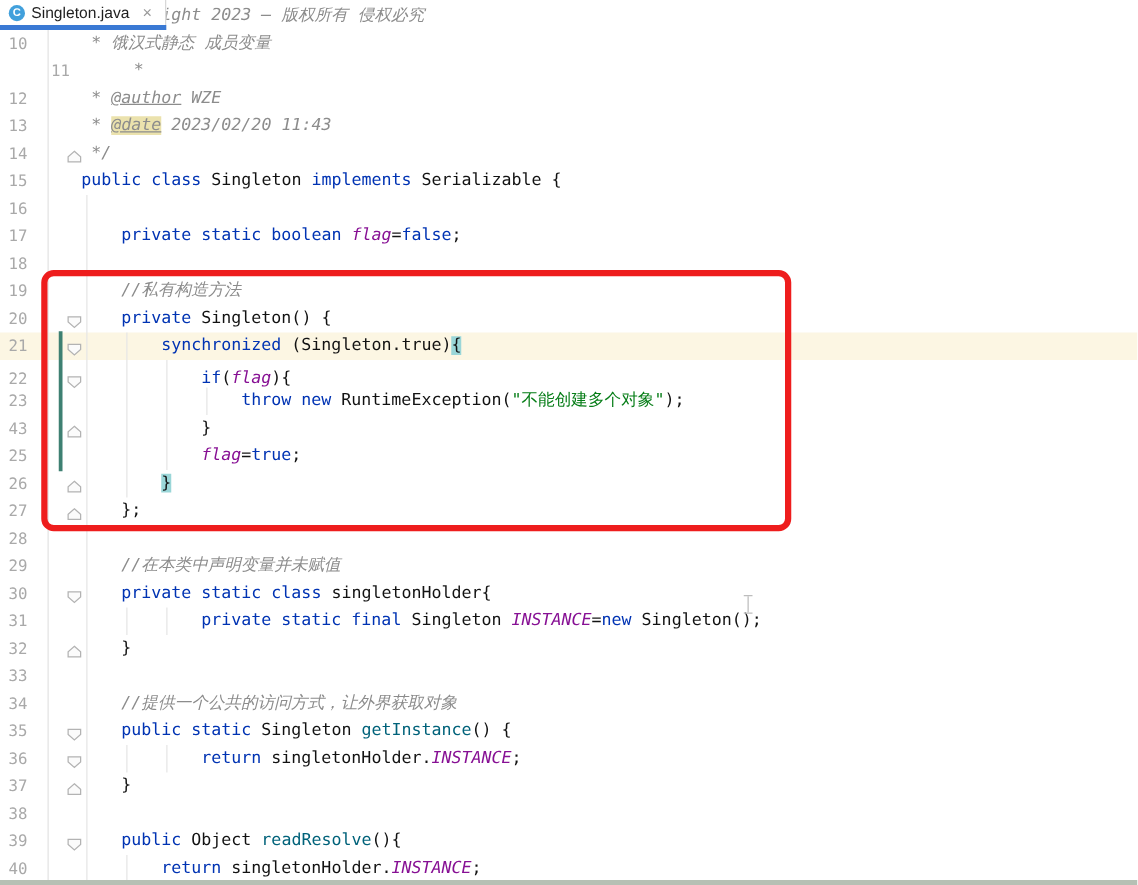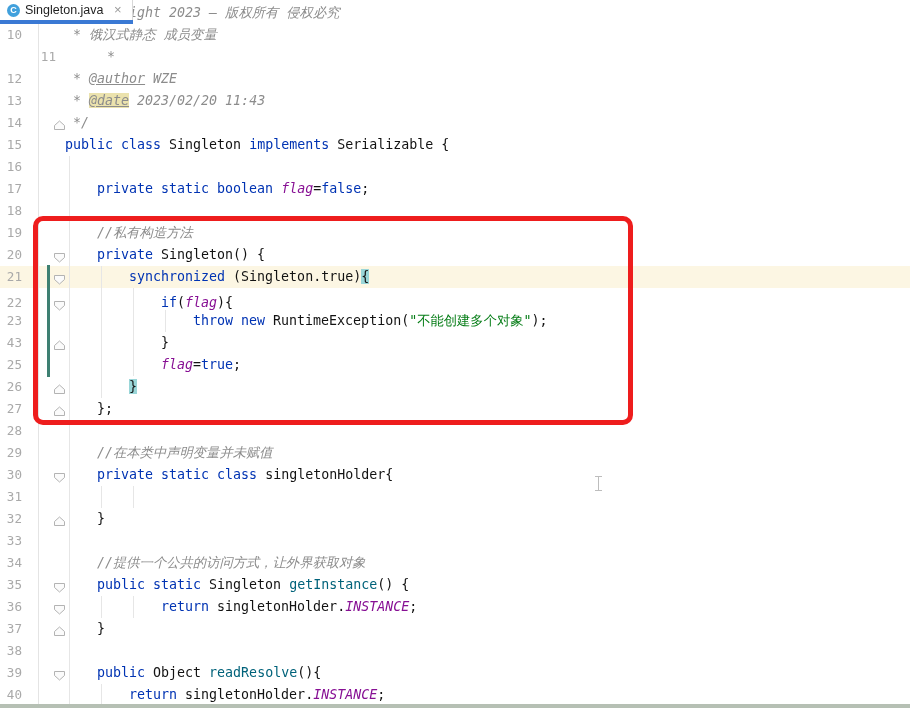--- a/index.html
+++ b/index.html
@@ -169,20 +169,21 @@
       </div>
       <div class="row" style="top: 464px;">
         <span class="lnum">30</span>
         <span class="fold"><svg width="13" height="13">
             <polygon points="1.5,2.5 11.5,2.5 11.5,6.5 6.5,11 1.5,6.5" fill="#FBFBFB" stroke="#B3B3B3" stroke-width="1"></polygon>
           </svg></span>
         <span class="code" style="left: 97px;"><span class="tk-kw">private static class </span><span class="tk-plain">singletonHolder{</span></span>
       </div>
       <div class="row" style="top: 486px;">
         <span class="lnum">31</span>
+        <span class="code" style="left: 161px;"><span class="tk-kw">private static final </span><span class="tk-plain">Singleton </span><span class="tk-field">INSTANCE</span><span class="tk-plain">=</span><span class="tk-kw">new</span><span class="tk-plain"> Singleton();</span></span>
       </div>
       <div class="row" style="top: 508px;">
         <span class="lnum">32</span>
         <span class="fold"><svg width="13" height="13">
             <polygon points="6.5,2 11.5,6.5 11.5,10.5 1.5,10.5 1.5,6.5" fill="#FBFBFB" stroke="#B3B3B3" stroke-width="1"></polygon>
           </svg></span>
         <span class="code" style="left: 97px;"><span class="tk-plain">}</span></span>
       </div>
       <div class="row" style="top: 530px;">
         <span class="lnum">33</span>

